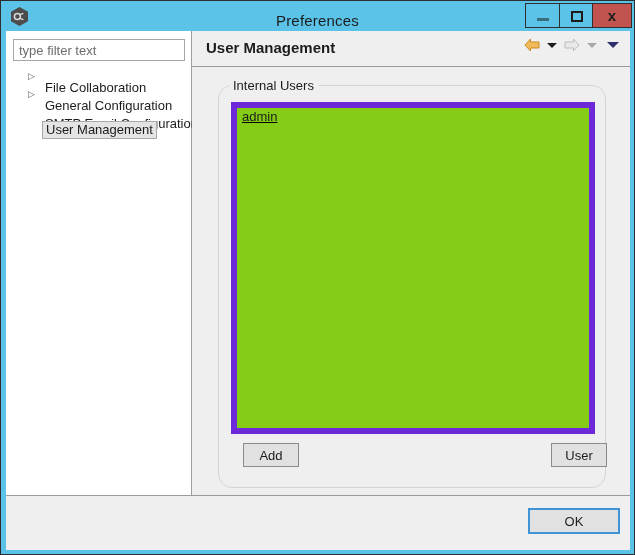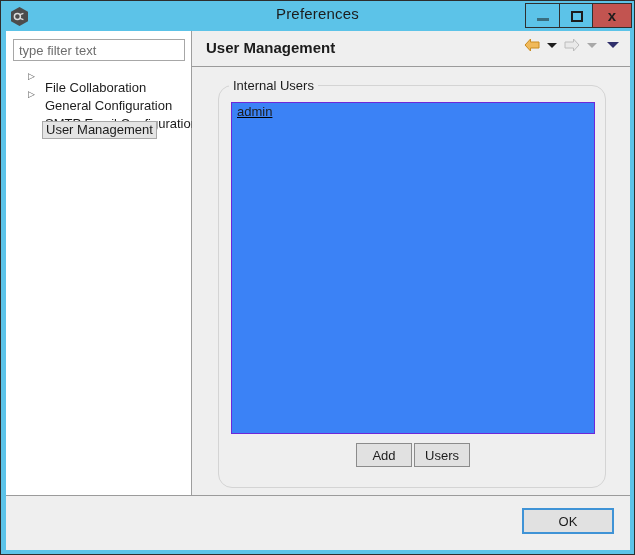--- a/index.html
+++ b/index.html
@@ -26,21 +26,21 @@
     width: 633px; height: 30px;
     background: #5cc3e8;
   }
   #app-icon {
     position: absolute;
     left: 8px; top: 5px;
     width: 21px; height: 21px;
   }
   #title-text {
     position: absolute;
-    left: 0; top: 4px;
+    left: 0; top: 11px;
     width: 633px;
     text-align: center;
     font-size: 15px;
     color: #1c1c1c;
     letter-spacing: .2px;
   }
   .winbtn {
     position: absolute;
     top: 2px;
     height: 25px;
@@ -188,39 +188,39 @@
     left: 10px; top: -8px;
     background: #efefef;
     padding: 0 4px;
     font-size: 13px;
     color: #1c1c1c;
   }
   #user-list {
     position: absolute;
     left: 12px; top: 16px;
     width: 364px; height: 332px;
-    background: #3b82f6;
-    border: 1px solid #6d28d9;
+    background: #84cc16;
+    border: 6px solid #6d28d9;
     overflow: hidden;
     text-decoration: underline;
   }
   .list-row {
     height: 18px;
     line-height: 18px;
     font-size: 13px;
     color: #1c1c1c;
     padding-left: 5px;
     cursor: default;
   }
   #group-buttons {
     position: absolute;
-    left: 12px; top: 357px;
+    left: 24px; top: 357px;
     width: 364px; height: 24px;
     display: flex;
-    justify-content: center;
+    justify-content: space-between;
     gap: 2px;
   }
   .gbtn {
     height: 24px;
     min-width: 56px;
     padding: 0 10px;
     background: #e1e1e1;
     border: 1px solid #8b8b8b;
     font-family: "Liberation Sans", sans-serif;
     font-size: 13px;
@@ -231,21 +231,21 @@
   
   #bottombar {
     position: absolute;
     left: 0; top: 464px;
     width: 624px; height: 55px;
     background: #efefef;
     border-top: 1px solid #9b9b9b;
   }
   #dialog-buttons {
     position: absolute;
-    right: 16px; top: 12px;
+    right: 10px; top: 12px;
     display: flex;
     gap: 10px;
   }
   .dbtn {
     width: 92px; height: 26px;
     background: #e1e1e1;
     border: 1px solid #8b8b8b;
     font-family: "Liberation Sans", sans-serif;
     font-size: 13px;
     color: #1c1c1c;
@@ -345,21 +345,21 @@
       <div id="groupbox">
 
         <div id="group-legend">Internal Users</div>
 
         <div id="user-list">
           <div class="list-row">admin</div>
         </div>
 
         <div id="group-buttons">
           <button class="gbtn">Add</button>
-          <button class="gbtn">Users</button>
+          <button class="gbtn">User</button>
         </div>
       </div>
     </div>
 
     <div id="bottombar">
       <div id="dialog-buttons">
         <button class="dbtn default">OK</button>
       </div>
     </div>
 

